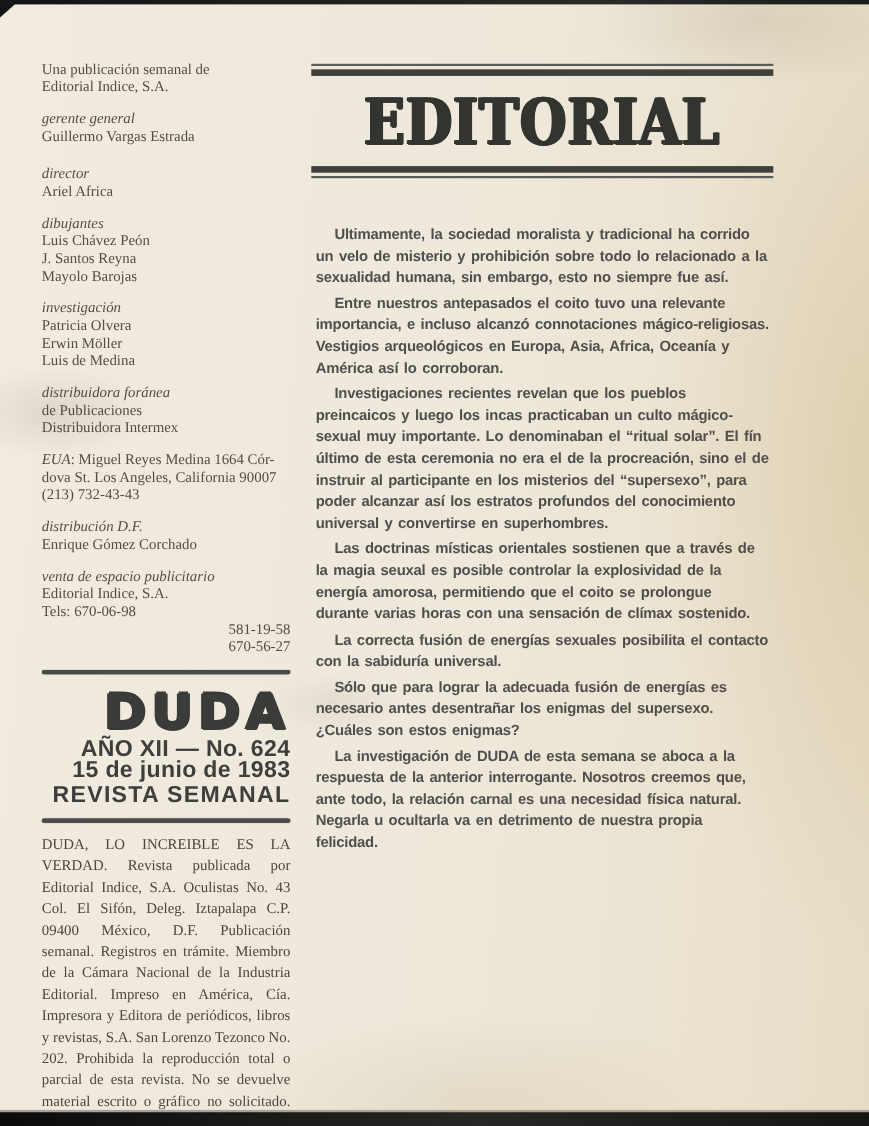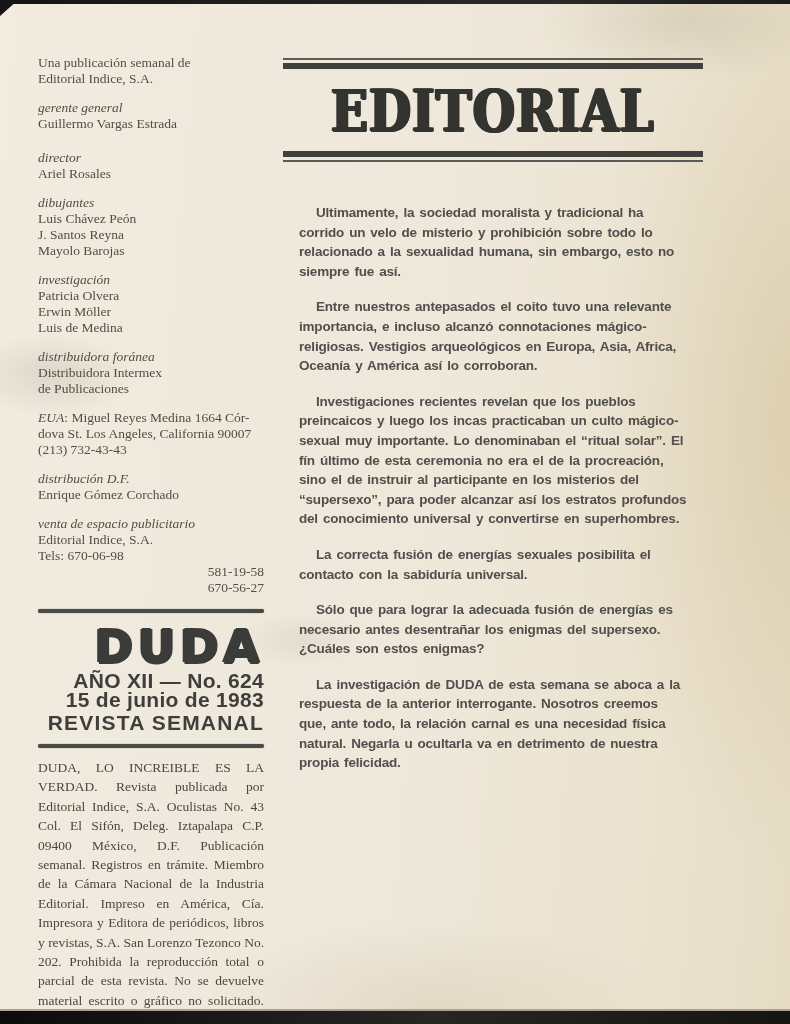--- a/index.html
+++ b/index.html
@@ -65,62 +65,62 @@
     font-size:58px;line-height:58px;color:#333330;letter-spacing:1px;
     transform:scaleX(.84);transform-origin:center;
     text-shadow:1.6px 0 #333330,-1.6px 0 #333330,0 1px #333330,1px 1px #333330;
   }
   .ed-body{
     margin-top:41px;
     font-family:"Liberation Sans", sans-serif;font-weight:bold;
     font-size:13.5px;line-height:19.6px;color:#504f4c;
     letter-spacing:-.2px;word-spacing:1.5px;
   }
-  .ed-body p{margin:16px;text-indent:17px;}
+  .ed-body p{margin:4px;text-indent:17px;}
 </style>
 </head>
 <body>
 
 <div class="paper">
 
   <aside class="left-col">
 
     <div class="block">
       <div>Una publicación semanal de</div>
       <div>Editorial Indice, S.A.</div>
     </div>
 
     <div class="block">
       <div class="role">gerente general</div>
       <div>Guillermo Vargas Estrada</div>
     </div>
 
     <div class="block" style="margin-top:18px">
       <div class="role">director</div>
-      <div>Ariel Rosales</div>
+      <div>Ariel Africa</div>
     </div>
 
     <div class="block">
       <div class="role">dibujantes</div>
       <div>Luis Chávez Peón</div>
       <div>J. Santos Reyna</div>
       <div>Mayolo Barojas</div>
     </div>
 
     <div class="block">
       <div class="role">investigación</div>
       <div>Patricia Olvera</div>
       <div>Erwin Möller</div>
       <div>Luis de Medina</div>
     </div>
 
     <div class="block">
       <div class="role">distribuidora foránea</div>
+      <div>de Publicaciones</div>
       <div>Distribuidora Intermex</div>
-      <div>de Publicaciones</div>
     </div>
 
     <div class="block">
       <div><span class="eua-label">EUA</span><span>: Miguel Reyes Medina 1664 Cór-</span></div>
       <div>dova St. Los Angeles, California 90007</div>
       <div>(213) 732-43-43</div>
     </div>
 
     <div class="block">
       <div class="role">distribución D.F.</div>
@@ -163,20 +163,21 @@
 
     <div class="hdr-bot">
       <div class="bar-thick"></div>
       <div class="bar-thin"></div>
     </div>
 
     <div class="ed-body">
       <p>Ultimamente, la sociedad moralista y tradicional ha corrido un velo de misterio y prohibición sobre todo lo relacionado a la sexualidad humana, sin embargo, esto no siempre fue así.</p>
       <p>Entre nuestros antepasados el coito tuvo una relevante importancia, e incluso alcanzó connotaciones mágico-religiosas. Vestigios arqueológicos en Europa, Asia, Africa, Oceanía y América así lo corroboran.</p>
       <p>Investigaciones recientes revelan que los pueblos preincaicos y luego los incas practicaban un culto mágico-sexual muy importante. Lo denominaban el “ritual solar”. El fín último de esta ceremonia no era el de la procreación, sino el de instruir al participante en los misterios del “supersexo”, para poder alcanzar así los estratos profundos del conocimiento universal y convertirse en superhombres.</p>
+      <p>Las doctrinas místicas orientales sostienen que a través de la magia seuxal es posible controlar la explosividad de la energía amorosa, permitiendo que el coito se prolongue durante varias horas con una sensación de clímax sostenido.</p>
       <p>La correcta fusión de energías sexuales posibilita el contacto con la sabiduría universal.</p>
       <p>Sólo que para lograr la adecuada fusión de energías es necesario antes desentrañar los enigmas del supersexo. ¿Cuáles son estos enigmas?</p>
       <p>La investigación de DUDA de esta semana se aboca a la respuesta de la anterior interrogante. Nosotros creemos que, ante todo, la relación carnal es una necesidad física natural. Negarla u ocultarla va en detrimento de nuestra propia felicidad.</p>
     </div>
 
   </main>
 
   <div class="edge-top"></div>
   <div class="edge-wedge"></div>
   <div class="edge-bottom"></div>

